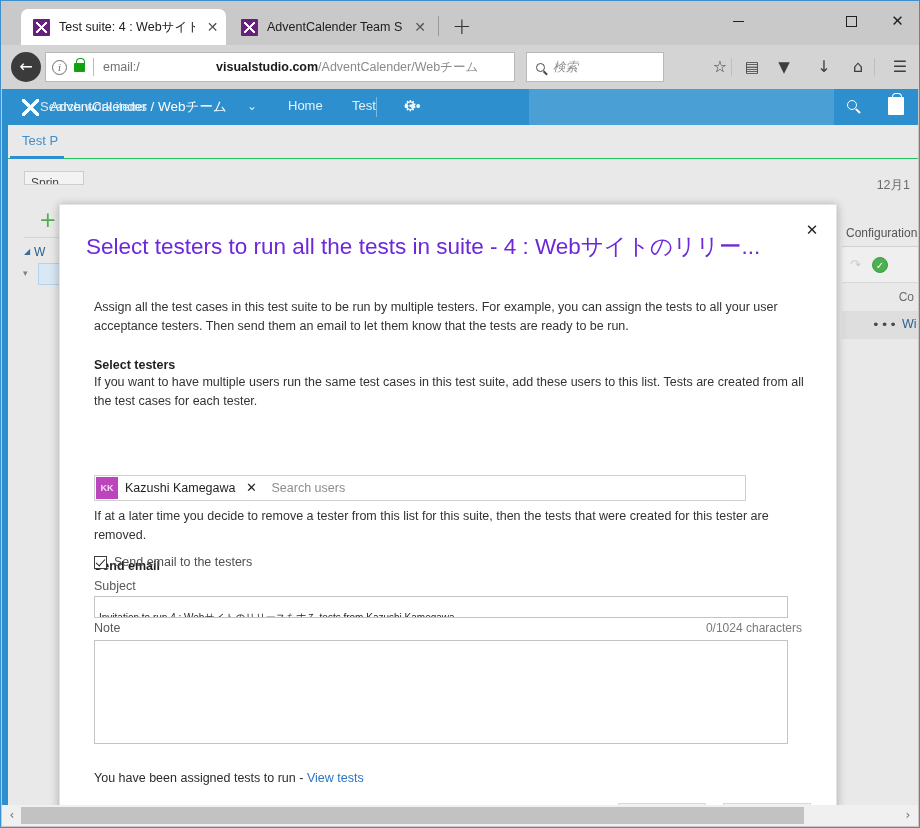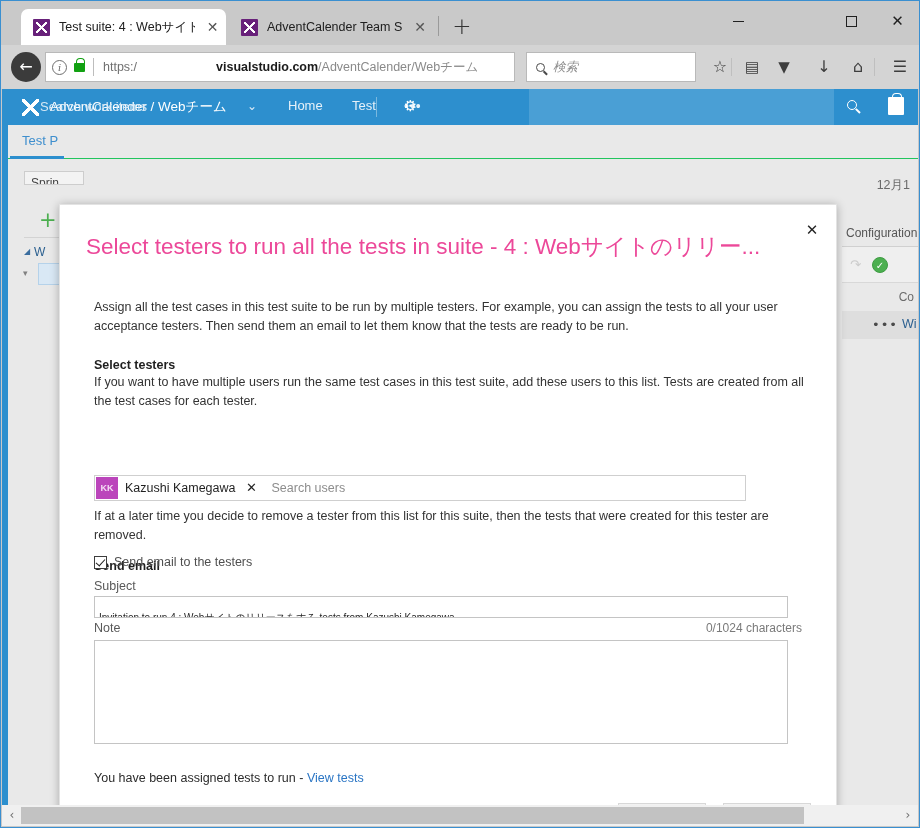--- a/index.html
+++ b/index.html
@@ -335,21 +335,21 @@
     box-shadow: 0 1px 9px rgba(0,0,0,0.28);
     border: 1px solid #e3e3e3;
   }
   #dlg-close {
     position: absolute; right: 13px; top: 14px;
     width: 22px; height: 22px; text-align: center; line-height: 22px;
     color: #1f1f1f; font-size: 15px; font-family: "DejaVu Sans", sans-serif;
   }
   #dlg-title {
     position: absolute; left: 26px; top: 26px; right: 50px;
-    font-size: 22.5px; color: #ec4899; font-weight: 300;
+    font-size: 22.5px; color: #6d28d9; font-weight: 300;
     white-space: nowrap; overflow: hidden; text-overflow: ellipsis;
   }
   #dlg-body {
     position: absolute; left: 0; top: 78px; right: 0; bottom: 74px;
     padding: 0 34px;
   }
   .dlg-p {
     font-size: 12.5px; color: #333; line-height: 19px; margin: 0;
   }
   #intro { margin-top: 15px; width: 712px; }
@@ -466,29 +466,29 @@
     <div class="wbtn" id="win-close"><span class="glyph">✕</span></div>
   </div>
 
   <div id="navbar">
     <div id="back-btn">←</div>
 
     <div id="urlbar">
       <div id="info-icon">i</div>
       <div id="lock-icon"></div>
       <div id="url-sep"></div>
-      <div id="url-scheme">https:/</div>
+      <div id="url-scheme">email:/</div>
       <div id="url-text"><b>visualstudio.com</b><span>/AdventCalender/Webチーム</span></div>
     </div>
 
     <div class="navicon" id="reader-btn">▣</div>
     <div id="nav-sep"></div>
     <div class="navicon" id="reload-btn">⟳</div>
 
-    <div id="searchbar" style="left:525px; width:170px;">
+    <div id="searchbar" style="left:525px; width:138px;">
       <span id="search-mag"></span>
       <span id="search-ph">検索</span>
     </div>
 
     <div class="navicon" id="star-btn">☆</div>
     <div id="tool-sep" style="left:730px;"></div>
     <div class="navicon" id="lib-btn">▤</div>
     <div class="navicon" id="pocket-btn">▼</div>
     <div class="navicon" id="dl-btn">↓</div>
     <div class="navicon" id="home-btn">⌂</div>

